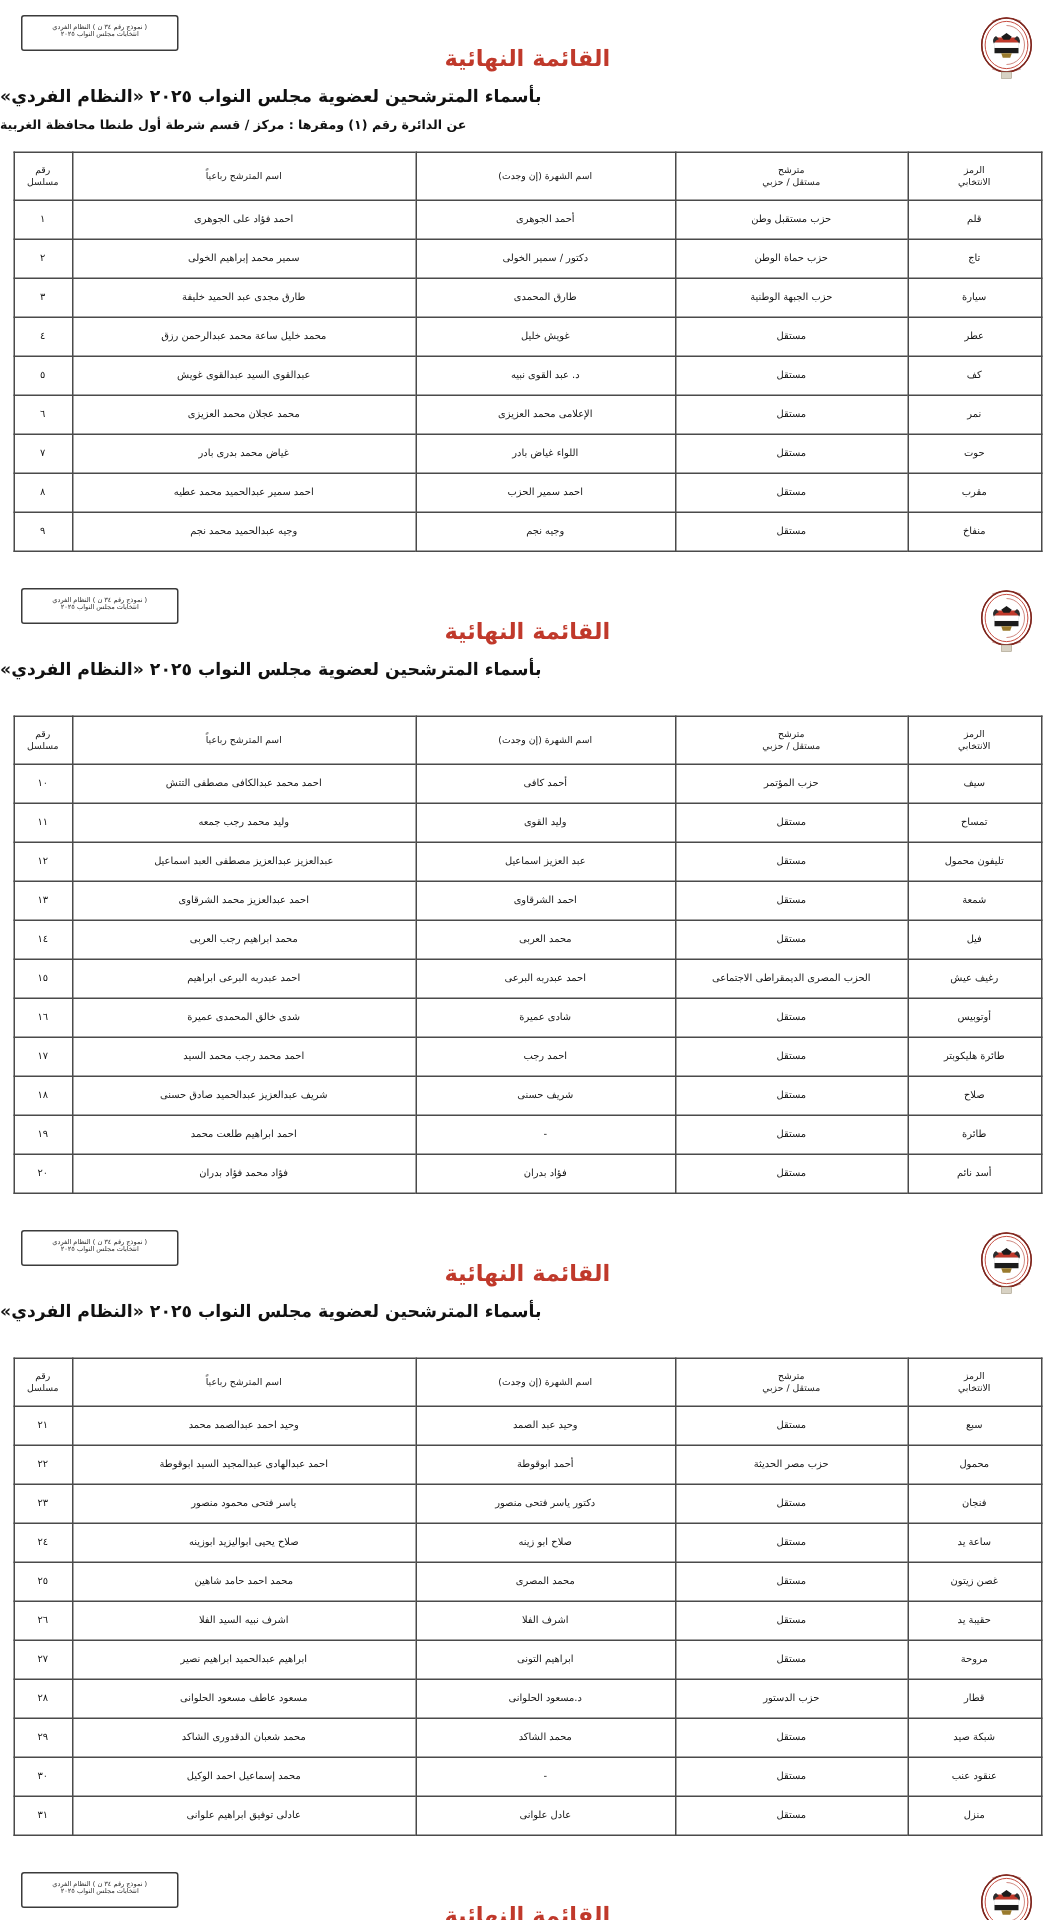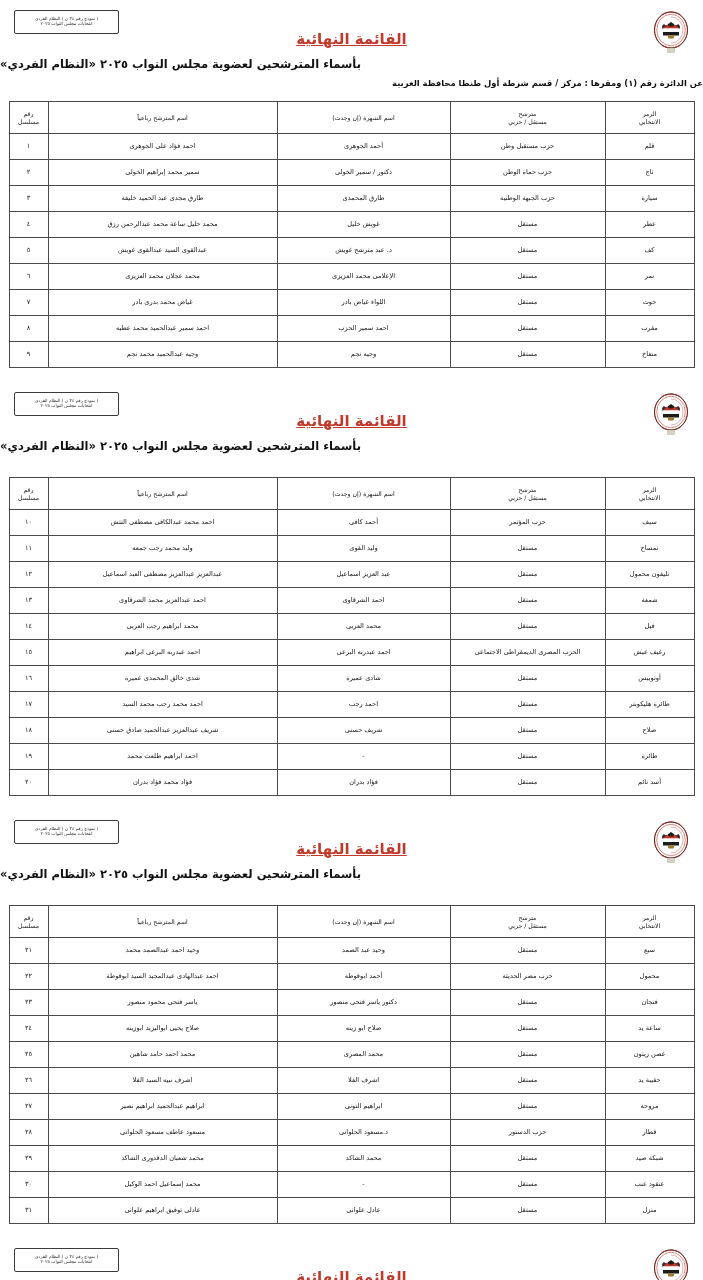--- a/index.html
+++ b/index.html
@@ -62,31 +62,30 @@
     height:46px;
   }
 
   .title{
     text-align:center;
     color:#c0392b;
     font-size:15px;
     font-weight:bold;
     padding-top:30px;
     letter-spacing:0;
-    text-decoration:underline;
   }
   .subtitle{
     text-align:left;
     font-size:11.5px;
     font-weight:bold;
     color:#111;
     padding-top:9px;
   }
   .district{
-    text-align:right;
+    text-align:left;
     font-size:8.4px;
     font-weight:bold;
     color:#111;
     padding-top:7px;
   }
 
   table.cands{
     border-collapse:collapse;
     width:660px;
     margin:9px auto 0 auto;
@@ -201,21 +200,21 @@
             <tr>
               <td class="c-sym">عطر</td>
               <td class="c-type">مستقل</td>
               <td class="c-fame">غويش خليل</td>
               <td class="c-name">محمد خليل ساعة محمد عبدالرحمن رزق</td>
               <td class="c-num">٤</td>
             </tr>
             <tr>
               <td class="c-sym">كف</td>
               <td class="c-type">مستقل</td>
-              <td class="c-fame">د. عبد مترشح غويش</td>
+              <td class="c-fame">د. عبد القوى نبيه</td>
               <td class="c-name">عبدالقوى السيد عبدالقوى غويش</td>
               <td class="c-num">٥</td>
             </tr>
             <tr>
               <td class="c-sym">نمر</td>
               <td class="c-type">مستقل</td>
               <td class="c-fame">الإعلامى محمد العزيزى</td>
               <td class="c-name">محمد عجلان محمد العزيزى</td>
               <td class="c-num">٦</td>
             </tr>

